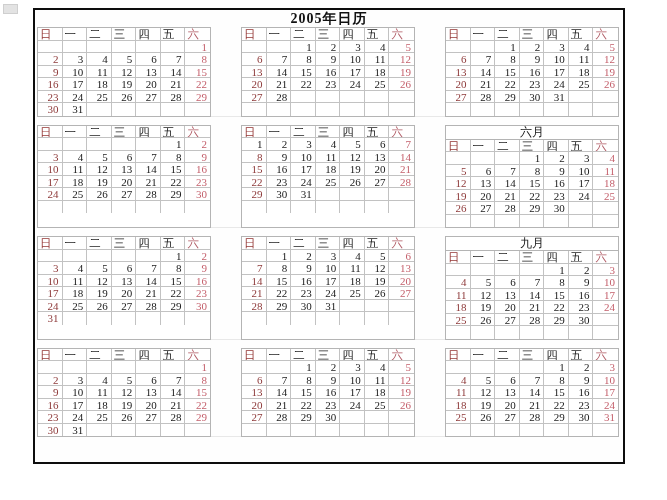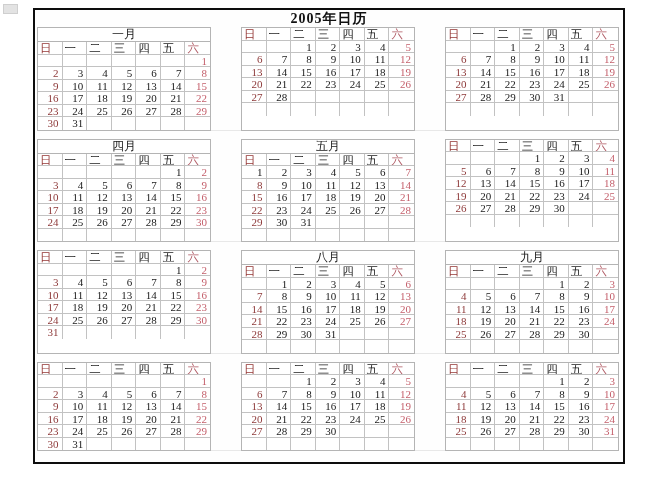--- a/index.html
+++ b/index.html
@@ -47,21 +47,20 @@
 </head>
 <body>
 
 <div class="corner-artifact"></div>
 
 <div class="frame">
   <div class="main-title">2005年日历</div>
   <div id="bands">
       <div class="band">
         <div class="month">
-          <div class="mtitle">一月</div>
           <div class="hcell" style="color: rgb(148, 54, 52);">日</div>
           <div class="hcell" style="color: rgb(26, 26, 26);">一</div>
           <div class="hcell" style="color: rgb(26, 26, 26);">二</div>
           <div class="hcell" style="color: rgb(26, 26, 26);">三</div>
           <div class="hcell" style="color: rgb(26, 26, 26);">四</div>
           <div class="hcell" style="color: rgb(26, 26, 26);">五</div>
           <div class="hcell last-col" style="color: rgb(176, 90, 100);">六</div>
           <div class="dcell" style="color: rgb(142, 58, 58);"></div>
           <div class="dcell" style="color: rgb(26, 26, 26);"></div>
           <div class="dcell" style="color: rgb(26, 26, 26);"></div>
@@ -205,21 +204,20 @@
           <div class="dcell last-row" style="color: rgb(26, 26, 26);"></div>
           <div class="dcell last-row" style="color: rgb(26, 26, 26);"></div>
           <div class="dcell last-row" style="color: rgb(26, 26, 26);"></div>
           <div class="dcell last-row" style="color: rgb(26, 26, 26);"></div>
           <div class="dcell last-row" style="color: rgb(26, 26, 26);"></div>
           <div class="dcell last-col last-row" style="color: rgb(196, 95, 107);"></div>
         </div>
       </div>
       <div class="band">
         <div class="month">
-          <div class="mtitle">四月</div>
           <div class="hcell" style="color: rgb(148, 54, 52);">日</div>
           <div class="hcell" style="color: rgb(26, 26, 26);">一</div>
           <div class="hcell" style="color: rgb(26, 26, 26);">二</div>
           <div class="hcell" style="color: rgb(26, 26, 26);">三</div>
           <div class="hcell" style="color: rgb(26, 26, 26);">四</div>
           <div class="hcell" style="color: rgb(26, 26, 26);">五</div>
           <div class="hcell last-col" style="color: rgb(176, 90, 100);">六</div>
           <div class="dcell" style="color: rgb(142, 58, 58);"></div>
           <div class="dcell" style="color: rgb(26, 26, 26);"></div>
           <div class="dcell" style="color: rgb(26, 26, 26);"></div>
@@ -258,21 +256,20 @@
           <div class="dcell last-row" style="color: rgb(142, 58, 58);"></div>
           <div class="dcell last-row" style="color: rgb(26, 26, 26);"></div>
           <div class="dcell last-row" style="color: rgb(26, 26, 26);"></div>
           <div class="dcell last-row" style="color: rgb(26, 26, 26);"></div>
           <div class="dcell last-row" style="color: rgb(26, 26, 26);"></div>
           <div class="dcell last-row" style="color: rgb(26, 26, 26);"></div>
           <div class="dcell last-col last-row" style="color: rgb(196, 95, 107);"></div>
         </div>
         <div class="spacer"></div>
         <div class="month">
-          <div class="mtitle">五月</div>
           <div class="hcell" style="color: rgb(148, 54, 52);">日</div>
           <div class="hcell" style="color: rgb(26, 26, 26);">一</div>
           <div class="hcell" style="color: rgb(26, 26, 26);">二</div>
           <div class="hcell" style="color: rgb(26, 26, 26);">三</div>
           <div class="hcell" style="color: rgb(26, 26, 26);">四</div>
           <div class="hcell" style="color: rgb(26, 26, 26);">五</div>
           <div class="hcell last-col" style="color: rgb(176, 90, 100);">六</div>
           <div class="dcell" style="color: rgb(26, 26, 26);">1</div>
           <div class="dcell" style="color: rgb(26, 26, 26);">2</div>
           <div class="dcell" style="color: rgb(26, 26, 26);">3</div>
@@ -311,20 +308,21 @@
           <div class="dcell last-row" style="color: rgb(142, 58, 58);"></div>
           <div class="dcell last-row" style="color: rgb(26, 26, 26);"></div>
           <div class="dcell last-row" style="color: rgb(26, 26, 26);"></div>
           <div class="dcell last-row" style="color: rgb(26, 26, 26);"></div>
           <div class="dcell last-row" style="color: rgb(26, 26, 26);"></div>
           <div class="dcell last-row" style="color: rgb(26, 26, 26);"></div>
           <div class="dcell last-col last-row" style="color: rgb(196, 95, 107);"></div>
         </div>
         <div class="spacer"></div>
         <div class="month">
+          <div class="mtitle">六月</div>
           <div class="hcell" style="color: rgb(148, 54, 52);">日</div>
           <div class="hcell" style="color: rgb(26, 26, 26);">一</div>
           <div class="hcell" style="color: rgb(26, 26, 26);">二</div>
           <div class="hcell" style="color: rgb(26, 26, 26);">三</div>
           <div class="hcell" style="color: rgb(26, 26, 26);">四</div>
           <div class="hcell" style="color: rgb(26, 26, 26);">五</div>
           <div class="hcell last-col" style="color: rgb(176, 90, 100);">六</div>
           <div class="dcell" style="color: rgb(142, 58, 58);"></div>
           <div class="dcell" style="color: rgb(26, 26, 26);"></div>
           <div class="dcell" style="color: rgb(26, 26, 26);"></div>
@@ -416,21 +414,20 @@
           <div class="dcell last-row" style="color: rgb(142, 58, 58);">31</div>
           <div class="dcell last-row" style="color: rgb(26, 26, 26);"></div>
           <div class="dcell last-row" style="color: rgb(26, 26, 26);"></div>
           <div class="dcell last-row" style="color: rgb(26, 26, 26);"></div>
           <div class="dcell last-row" style="color: rgb(26, 26, 26);"></div>
           <div class="dcell last-row" style="color: rgb(26, 26, 26);"></div>
           <div class="dcell last-col last-row" style="color: rgb(196, 95, 107);"></div>
         </div>
         <div class="spacer"></div>
         <div class="month">
-          <div class="mtitle">八月</div>
           <div class="hcell" style="color: rgb(148, 54, 52);">日</div>
           <div class="hcell" style="color: rgb(26, 26, 26);">一</div>
           <div class="hcell" style="color: rgb(26, 26, 26);">二</div>
           <div class="hcell" style="color: rgb(26, 26, 26);">三</div>
           <div class="hcell" style="color: rgb(26, 26, 26);">四</div>
           <div class="hcell" style="color: rgb(26, 26, 26);">五</div>
           <div class="hcell last-col" style="color: rgb(176, 90, 100);">六</div>
           <div class="dcell" style="color: rgb(142, 58, 58);"></div>
           <div class="dcell" style="color: rgb(26, 26, 26);">1</div>
           <div class="dcell" style="color: rgb(26, 26, 26);">2</div>

